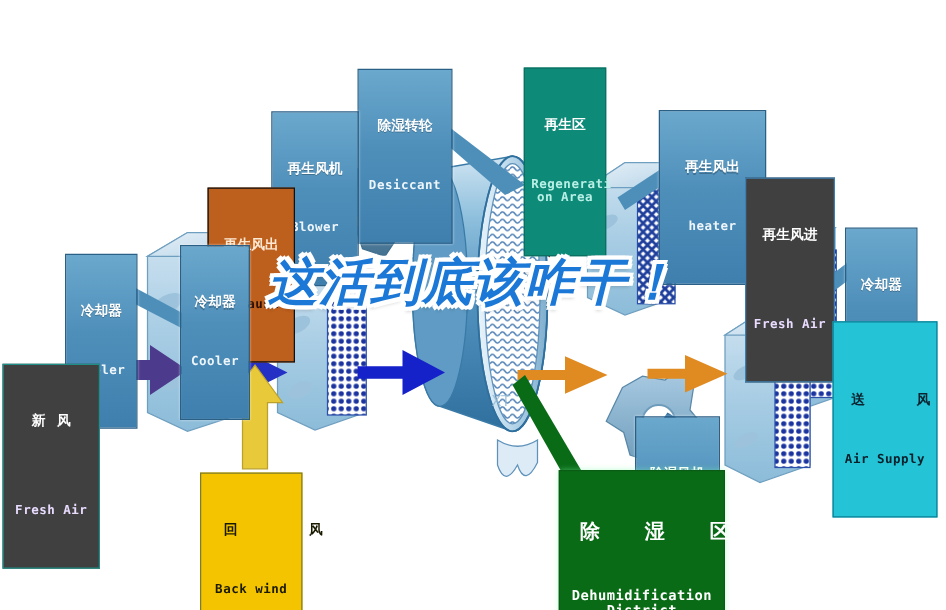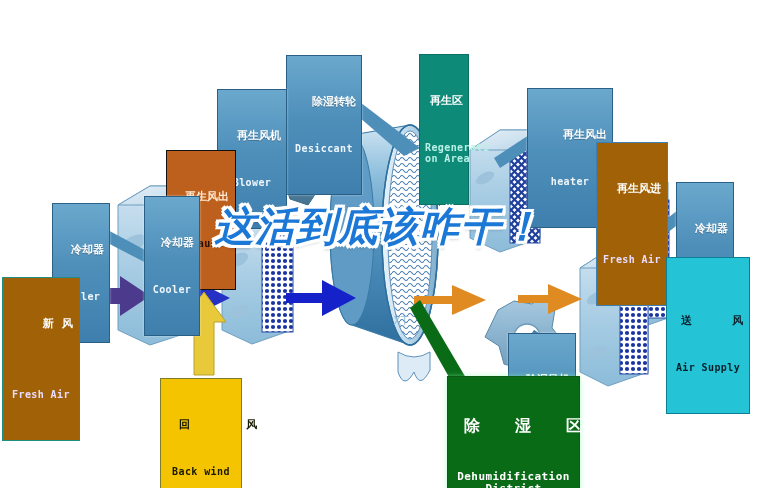--- a/index.html
+++ b/index.html
@@ -23,24 +23,23 @@
     position:absolute;
     box-sizing:border-box;
     text-align:center;
     line-height:1.12;
     white-space:pre;
     z-index:30;
     letter-spacing:0px;
   }
   .chip .cn{
     display:block;
-    font-family:Liberation Serif, serif;
+    font-family:Liberation Sans, sans-serif;
     font-weight:700;
     font-size:11px;
-    text-align:right;
   }
   .chip .en{
     display:block;
     font-family:"DejaVu Sans Mono","Liberation Mono",monospace;
     font-weight:700;
     font-size:10px;
     letter-spacing:0.4px;
   }
 
   
@@ -79,21 +78,21 @@
   .chip.orange{
     background:#bd5f1d;
     border:1px solid #111111;
     padding:3px 6px 4px 6px;
   }
   .chip.orange .cn{color:#ffe9d2;}
   .chip.orange .en{color:#2a0f00;}
 
   
   .chip.purple{
-    background:#a16207;
+    background:#404040;
     border:1px solid #3c7fb1;
     padding:3px 6px 4px 6px;
   }
   .chip.purple .cn{color:#ffffff;}
   .chip.purple .en{color:#e9dcff;margin-top:24px;}
 
   .chip.purple.tealborder{border:1px solid #1f8e86;}
 
   
   .chip.cyan{
@@ -338,21 +337,21 @@
   <div class="chip blue" style="left:286px;top:55px;width:76px;">
     <span class="cn">除湿转轮</span>
     <span class="en">Desiccant</span>
   </div>
 
   <div class="chip blue" style="left:217px;top:89px;width:70px;">
     <span class="cn">再生风机</span>
     <span class="en">Blower</span>
   </div>
 
-  <div class="chip teal" style="left:419px;top:54px;width:50px;">
+  <div class="chip teal" style="left:419px;top:54px;width:66px;">
     <span class="cn">再生区</span>
     <span class="en">Regenerati
 on Area</span>
   </div>
 
   <div class="chip blue" style="left:527px;top:88px;width:86px;">
     <span class="cn">再生风出</span>
     <span class="en">heater</span>
   </div>
 
@@ -374,21 +373,21 @@
   <div class="chip blue" style="left:144px;top:196px;width:56px;">
     <span class="cn">冷却器</span>
     <span class="en">Cooler</span>
   </div>
 
   <div class="chip blue" style="left:676px;top:182px;width:58px;">
     <span class="cn">冷却器</span>
     <span class="en">Cooler</span>
   </div>
 
-  <div class="chip purple tealborder" style="left:2px;top:277px;width:78px;">
+  <div class="chip purple tealborder" style="left:2px;top:291px;width:78px;">
     <span class="cn">新   风</span>
     <span class="en">Fresh Air</span>
   </div>
 
   <div class="chip yellow" style="left:160px;top:378px;width:82px;">
     <span class="cn">回   风</span>
     <span class="en">Back wind</span>
   </div>
 
   <div class="chip blue" style="left:508px;top:333px;width:68px;">

